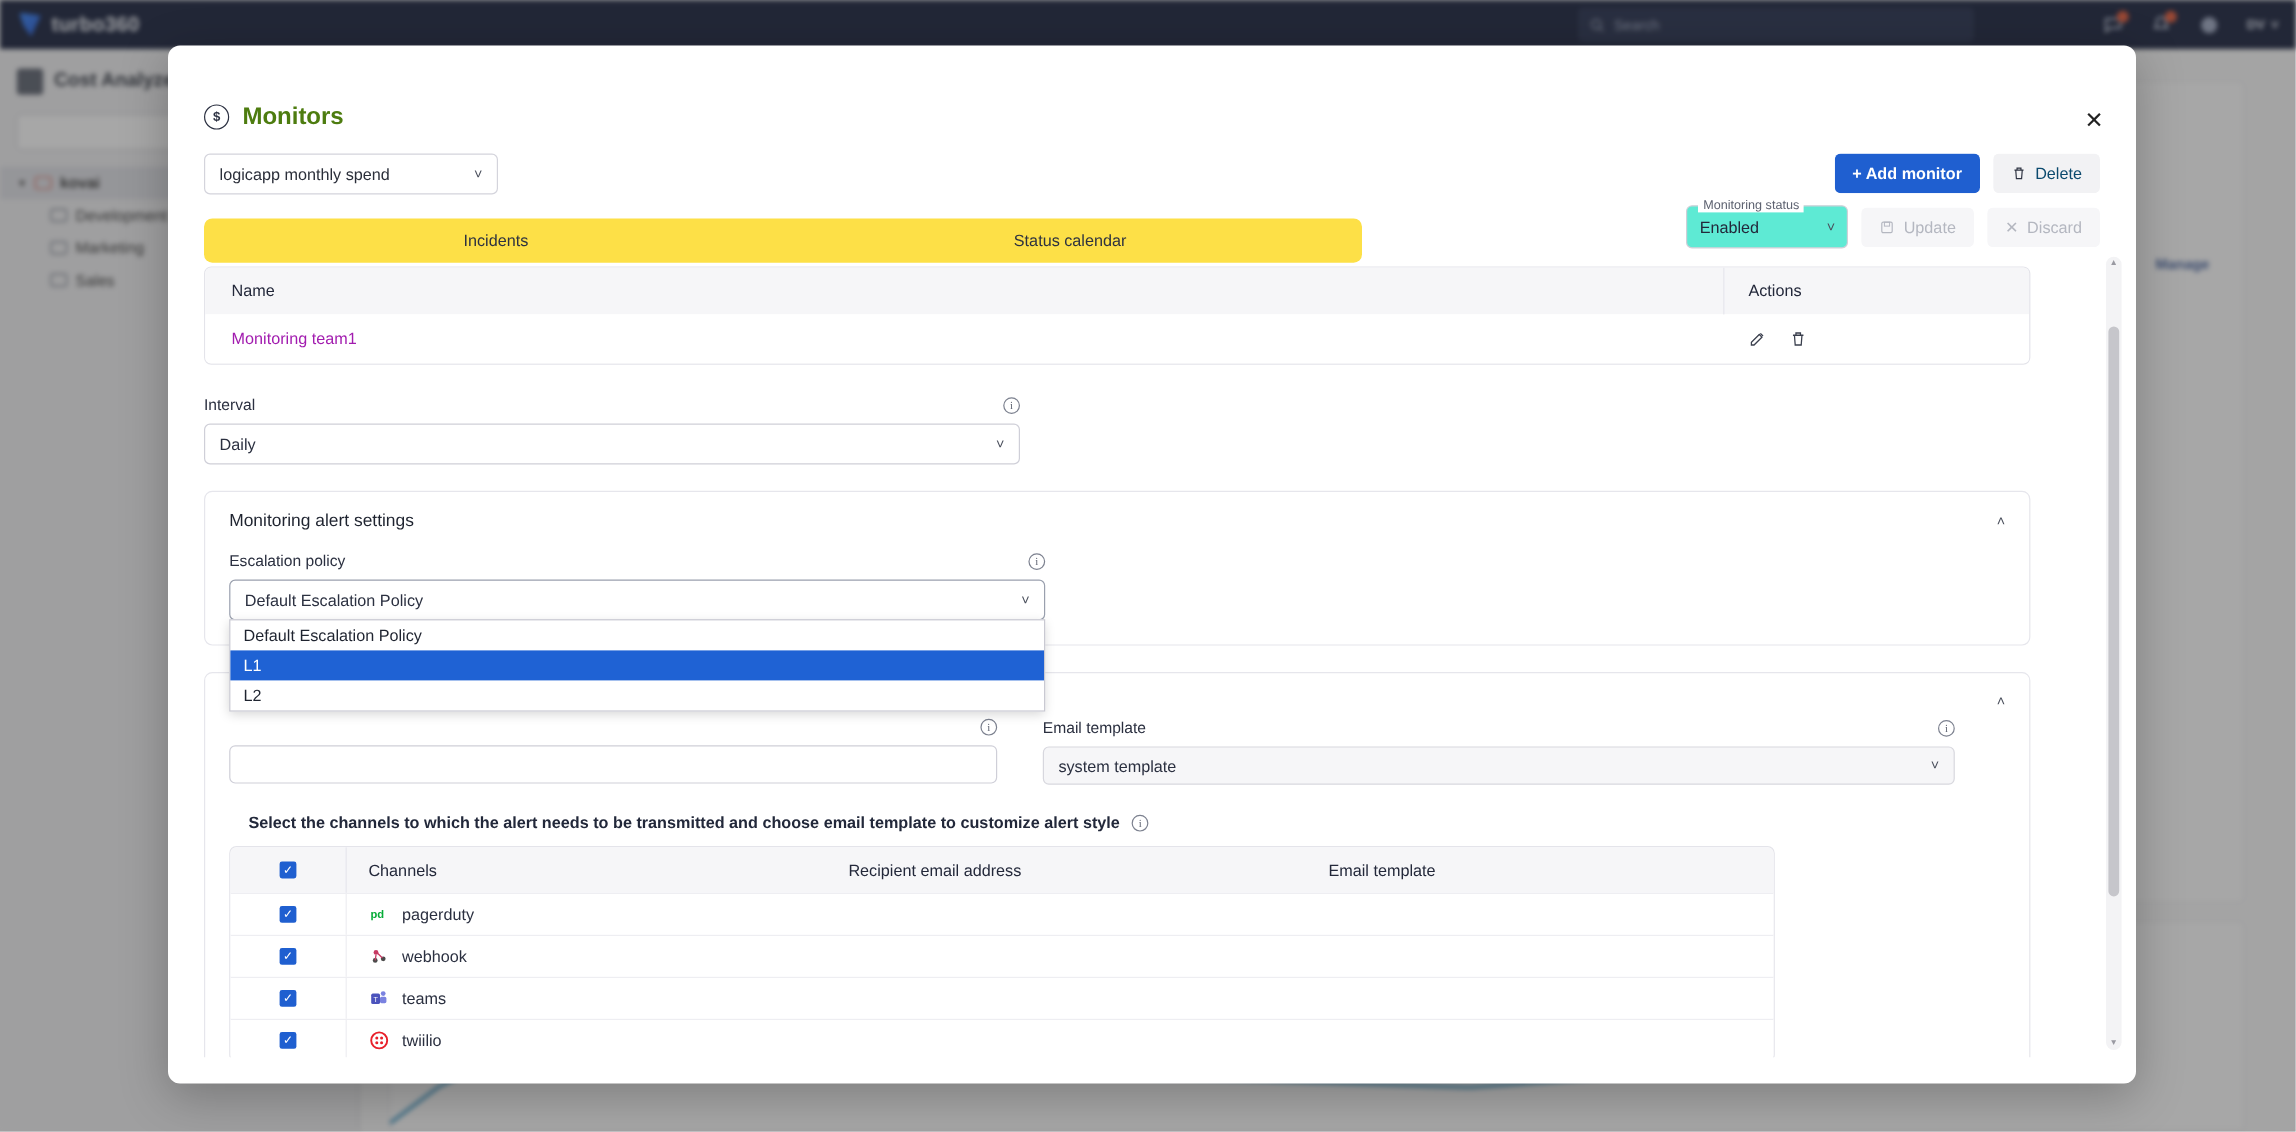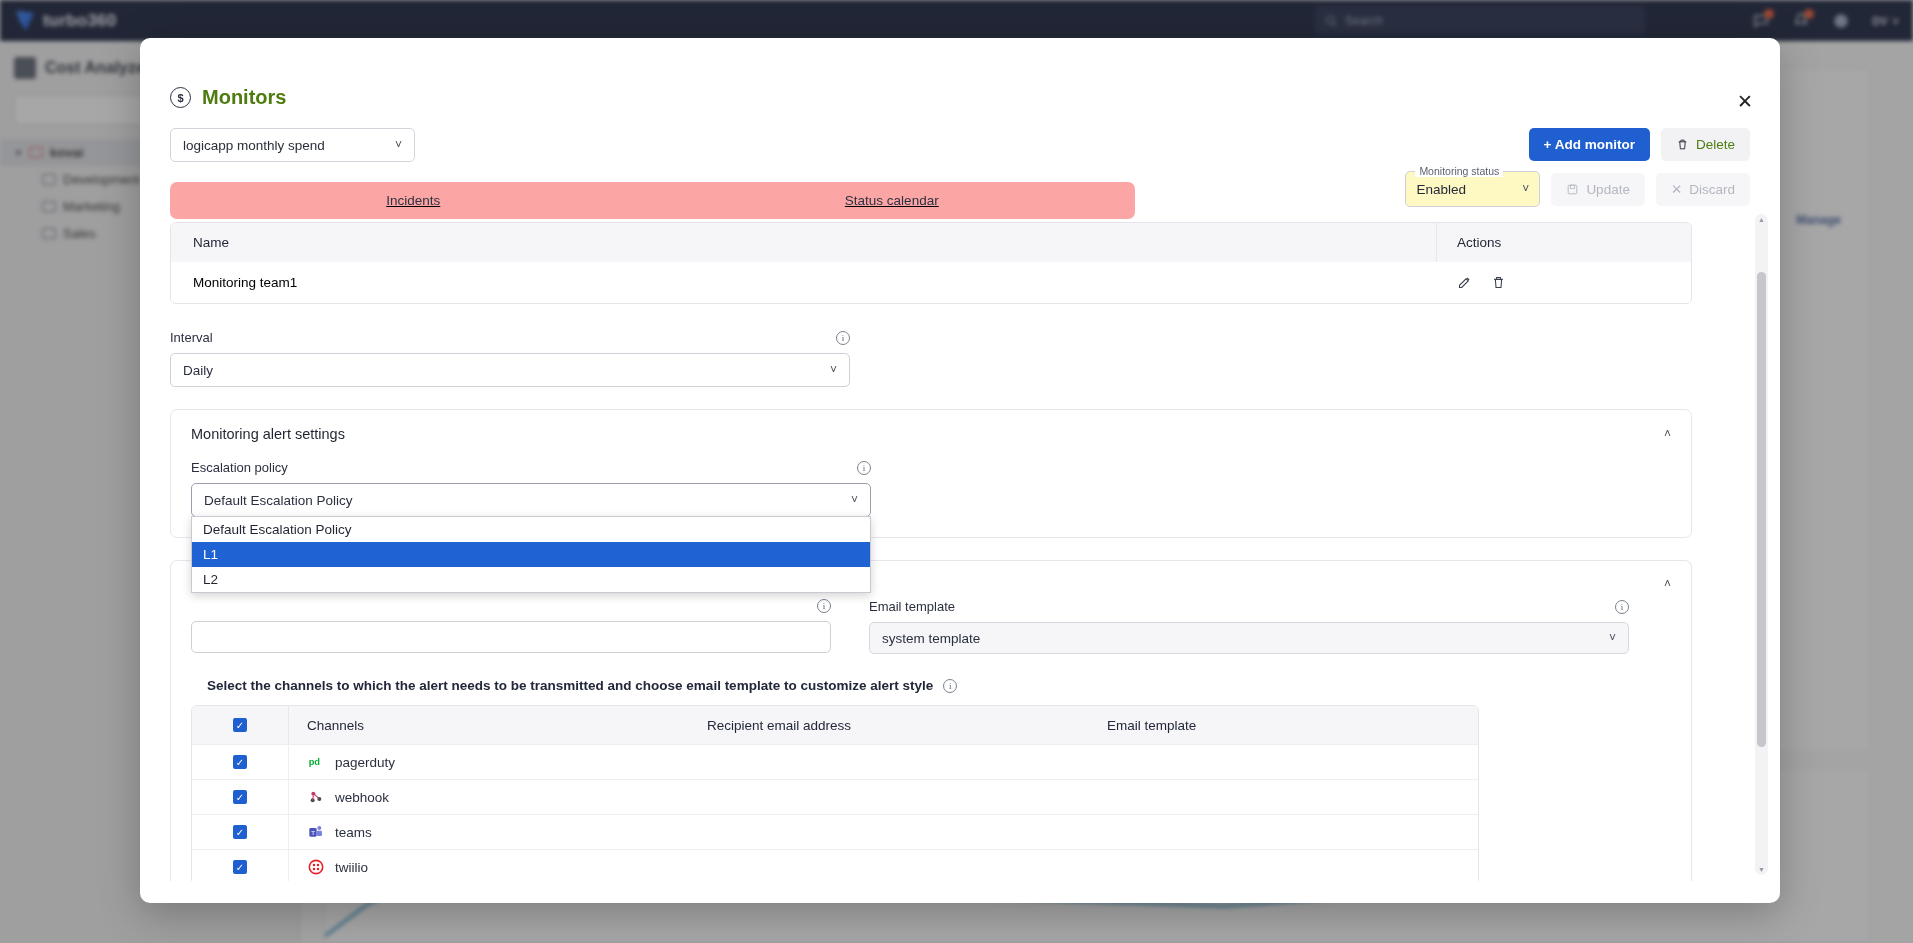--- a/index.html
+++ b/index.html
@@ -112,52 +112,52 @@
   .monitor-select {
     margin-top:19px;
     width:245px; height:34px;
     border:1px solid #d4d4dc; border-radius:5px; background:#fff;
     display:flex; align-items:center; justify-content:space-between;
     padding:0 12px; font-size:13.5px; color:#2b2f3a; cursor:pointer;
   }
 
   .tabs-row { display:flex; align-items:flex-end; margin-top:20px; }
   .tabs {
-    display:flex; background:#fca5a5; border-radius:7px;
-    padding:4px; width:965px; height:37px;text-decoration:underline;
+    display:flex; background:#fde047; border-radius:7px;
+    padding:4px; width:965px; height:37px;
   }
   .tab {
     flex:1; display:flex; align-items:center; justify-content:center;
     font-size:13.5px; color:#2d3240; border-radius:5px; cursor:pointer;
   }
   .tab.active { background:#fff; box-shadow:0 1px 3px rgba(0,0,0,.12); }
 
   .head-actions {
     position:absolute; right:30px; top:90px;
     display:flex; gap:11px; align-items:center;
   }
   .btn {
     height:33px; border-radius:5px; font-size:13.5px;
     display:flex; align-items:center; justify-content:center; gap:7px;
     padding:0 14px; cursor:pointer; border:1px solid transparent;
   }
   .btn-primary { background:#1f5fd0; color:#fff; font-weight:600; }
-  .btn-light { background:#f2f2f4; color:#4d7c0f; }
+  .btn-light { background:#f2f2f4; color:#0c4a6e; }
   .btn-disabled { background:#f6f6f8; color:#b4b7c0; cursor:default; }
 
   .head-row2 {
     position:absolute; right:30px; top:133px;
     display:flex; gap:11px; align-items:center;
   }
   .fieldset-sel {
     position:relative;
     width:135px; height:36px;
     border:1px solid #cfcfd8; border-radius:5px;
     display:flex; align-items:center; justify-content:space-between;
-    padding:0 10px; font-size:13.5px; color:#23283a; cursor:pointer; background:#fef9c3;
+    padding:0 10px; font-size:13.5px; color:#23283a; cursor:pointer; background:#5eead4;
   }
   .fieldset-sel .legend {
     position:absolute; top:-7px; left:9px; background:#fff;
     padding:0 4px; font-size:10.5px; color:#5d6270;
   }
 
   
   .modal-body {
     position:absolute; left:0; right:0; top:168px; bottom:22px;
     overflow:hidden; padding:0 30px;
@@ -168,21 +168,21 @@
   .tbl-card {
     border:1px solid #e4e4ea; border-radius:6px; overflow:hidden;
     margin-top:16px; width:1522px;
   }
   .tbl-head {
     display:flex; background:#f6f6f8; height:39px; align-items:center;
     font-size:13.5px; color:#23283a;
   }
   .tbl-head .c1 { flex:1; padding-left:22px; }
   .tbl-head .c2 { width:255px; padding-left:20px; border-left:1px solid #e7e7ed; height:39px; display:flex; align-items:center;}
-  .tbl-row { display:flex; height:41px; align-items:center; font-size:13.5px; color:#000000; background:#fff; }
+  .tbl-row { display:flex; height:41px; align-items:center; font-size:13.5px; color:#a21caf; background:#fff; }
   .tbl-row .c1 { flex:1; padding-left:22px; }
   .tbl-row .c2 { width:255px; padding-left:20px; display:flex; gap:18px; color:#3a3f4d;}
   .icon-btn { cursor:pointer; width:16px; height:16px; display:flex; align-items:center; justify-content:center;}
 
   .field-block { margin-top:26px; width:720px; position:relative; }
   .field-label-row { display:flex; align-items:center; justify-content:space-between; width:680px; }
   .field-label { font-size:13px; color:#2b3040; }
   .info-ic {
     width:14px; height:14px; border-radius:50%;
     border:1px solid #7c818f; color:#5f6472;

